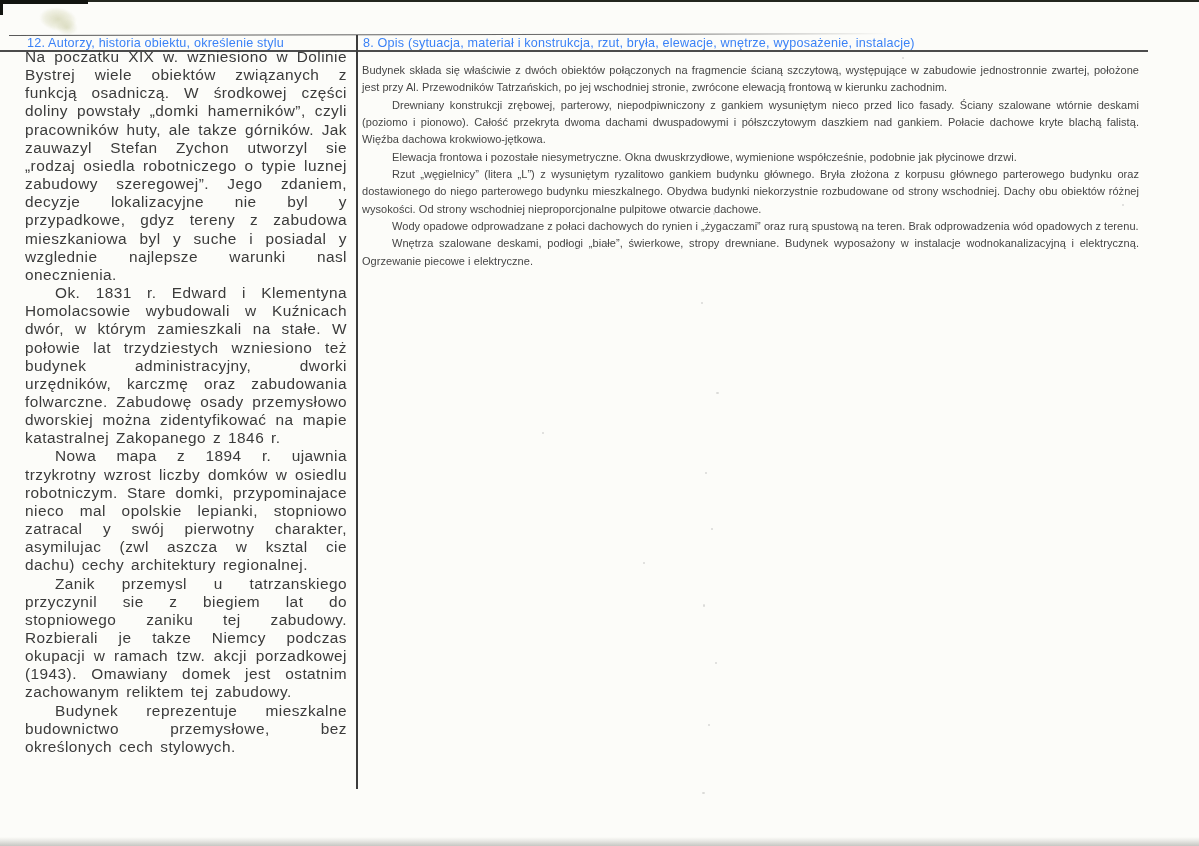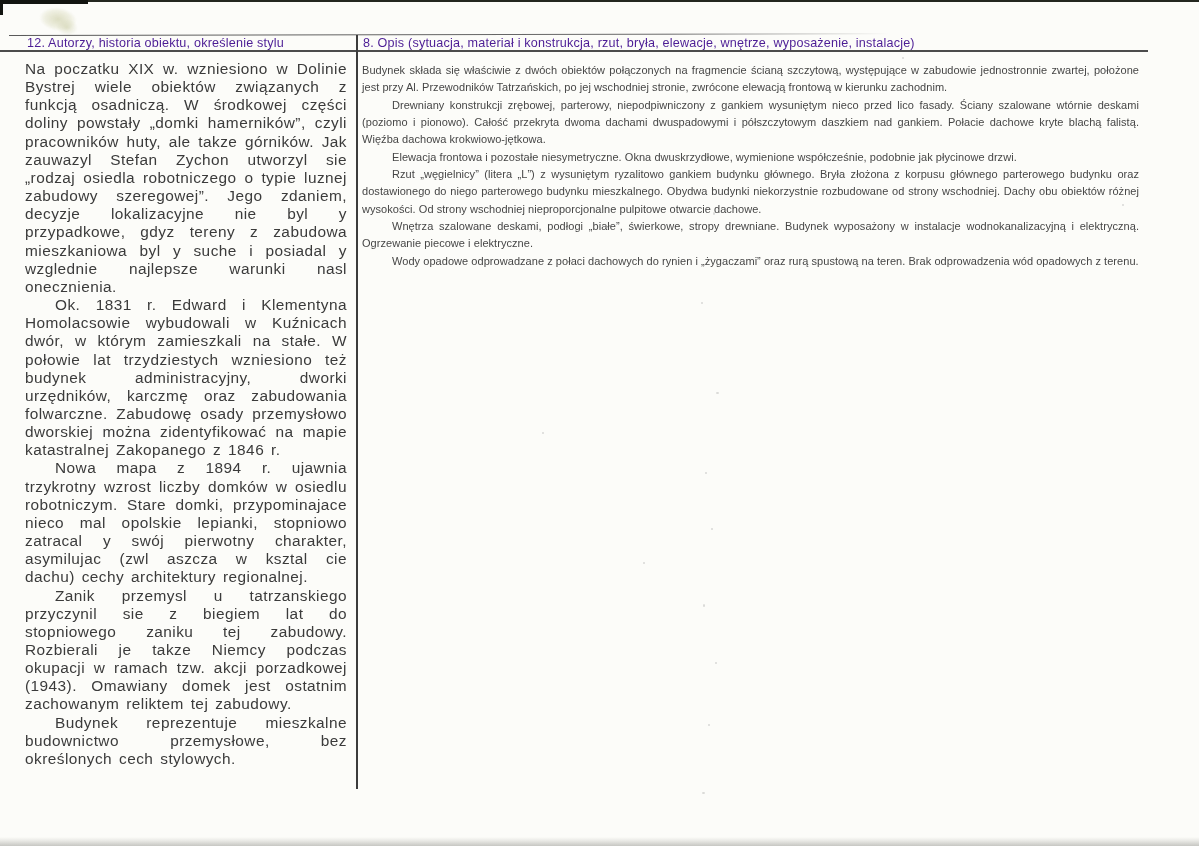--- a/index.html
+++ b/index.html
@@ -20,28 +20,28 @@
   .bottom-band{position:absolute;left:0;bottom:0;width:1199px;height:9px;
     background:linear-gradient(to bottom, rgba(140,140,132,0) 0%, rgba(150,150,142,.18) 40%, rgba(125,126,120,.42) 100%);}
   .speck{position:absolute;border-radius:50%;background:rgba(95,95,95,.22);}
   
   .rule-top{position:absolute;left:9px;top:35px;width:880px;height:1.2px;
     background:linear-gradient(to right,#5a5a5a 0%,#6a6a6a 75%,rgba(106,106,106,0) 100%);
     transform:rotate(-0.12deg);transform-origin:left center;}
   .rule-header-bottom{position:absolute;left:0;top:49.5px;width:1148px;height:2px;background:#4c4c4c;}
   .divider-v{position:absolute;left:356px;top:35px;width:1.6px;height:754px;background:#3c3c3c;}
   
-  .cell-header{position:absolute;font-size:12.6px;color:#4c1d95;letter-spacing:.2px;white-space:nowrap;}
+  .cell-header{position:absolute;font-size:12.6px;color:#3b82f6;letter-spacing:.2px;white-space:nowrap;}
   .header-12{left:27px;top:36px;}
   .header-13{left:363px;top:36px;}
   
   .col{position:absolute;text-align:justify;}
   .col p{margin:0;text-indent:30px;}
   .col p:first-child{text-indent:0;}
-  .col-left{left:25px;top:60px;width:322px;
+  .col-left{left:25px;top:48px;width:322px;
     font-size:15.4px;line-height:18.15px;letter-spacing:.45px;word-spacing:2.2px;color:#3b3b3b;}
   .col-right{left:362px;top:62px;width:777px;
     font-size:11px;line-height:17.35px;letter-spacing:.05px;color:#464646;}
 </style>
 </head>
 <body>
 
 <div class="top-hairline"></div>
 <div class="corner-mark-top"></div>
 <div class="corner-mark-left"></div>
@@ -76,15 +76,15 @@
     <p>Nowa mapa z 1894 r. ujawnia trzykrotny wzrost liczby domków w osiedlu robotniczym. Stare domki, przypominajace nieco mal opolskie lepianki, stopniowo zatracal y swój pierwotny charakter, asymilujac (zwl aszcza w ksztal cie dachu) cechy architektury regionalnej.</p>
     <p>Zanik przemysl u tatrzanskiego przyczynil sie z biegiem lat do stopniowego zaniku tej zabudowy. Rozbierali je takze Niemcy podczas okupacji w ramach tzw. akcji porzadkowej (1943). Omawiany domek jest ostatnim zachowanym reliktem tej zabudowy.</p>
     <p>Budynek reprezentuje mieszkalne budownictwo przemysłowe, bez określonych cech stylowych.</p>
   </div>
 
 <div class="col col-right">
     <p>Budynek składa się właściwie z dwóch obiektów połączonych na fragmencie ścianą szczytową, występujące w zabudowie jednostronnie zwartej, położone jest przy Al. Przewodników Tatrzańskich, po jej wschodniej stronie, zwrócone elewacją frontową w kierunku zachodnim.</p>
     <p>Drewniany konstrukcji zrębowej, parterowy, niepodpiwniczony z gankiem wysuniętym nieco przed lico fasady. Ściany szalowane wtórnie deskami (poziomo i pionowo). Całość przekryta dwoma dachami dwuspadowymi i półszczytowym daszkiem nad gankiem. Połacie dachowe kryte blachą falistą. Więźba dachowa krokwiowo-jętkowa.</p>
     <p>Elewacja frontowa i pozostałe niesymetryczne. Okna dwuskrzydłowe, wymienione współcześnie, podobnie jak płycinowe drzwi.</p>
     <p>Rzut „węgielnicy” (litera „L”) z wysuniętym ryzalitowo gankiem budynku głównego. Bryła złożona z korpusu głównego parterowego budynku oraz dostawionego do niego parterowego budynku mieszkalnego. Obydwa budynki niekorzystnie rozbudowane od strony wschodniej. Dachy obu obiektów różnej wysokości. Od strony wschodniej nieproporcjonalne pulpitowe otwarcie dachowe.</p>
+    <p>Wody opadowe odprowadzane z połaci dachowych do rynien i „żygaczami” oraz rurą spustową na teren. Brak odprowadzenia wód opadowych z terenu.</p>
     <p>Wnętrza szalowane deskami, podłogi „białe”, świerkowe, stropy drewniane. Budynek wyposażony w instalacje wodnokanalizacyjną i elektryczną. Ogrzewanie piecowe i elektryczne.</p>
-    <p>Wody opadowe odprowadzane z połaci dachowych do rynien i „żygaczami” oraz rurą spustową na teren. Brak odprowadzenia wód opadowych z terenu.</p>
   </div>
 
 </body></html>

